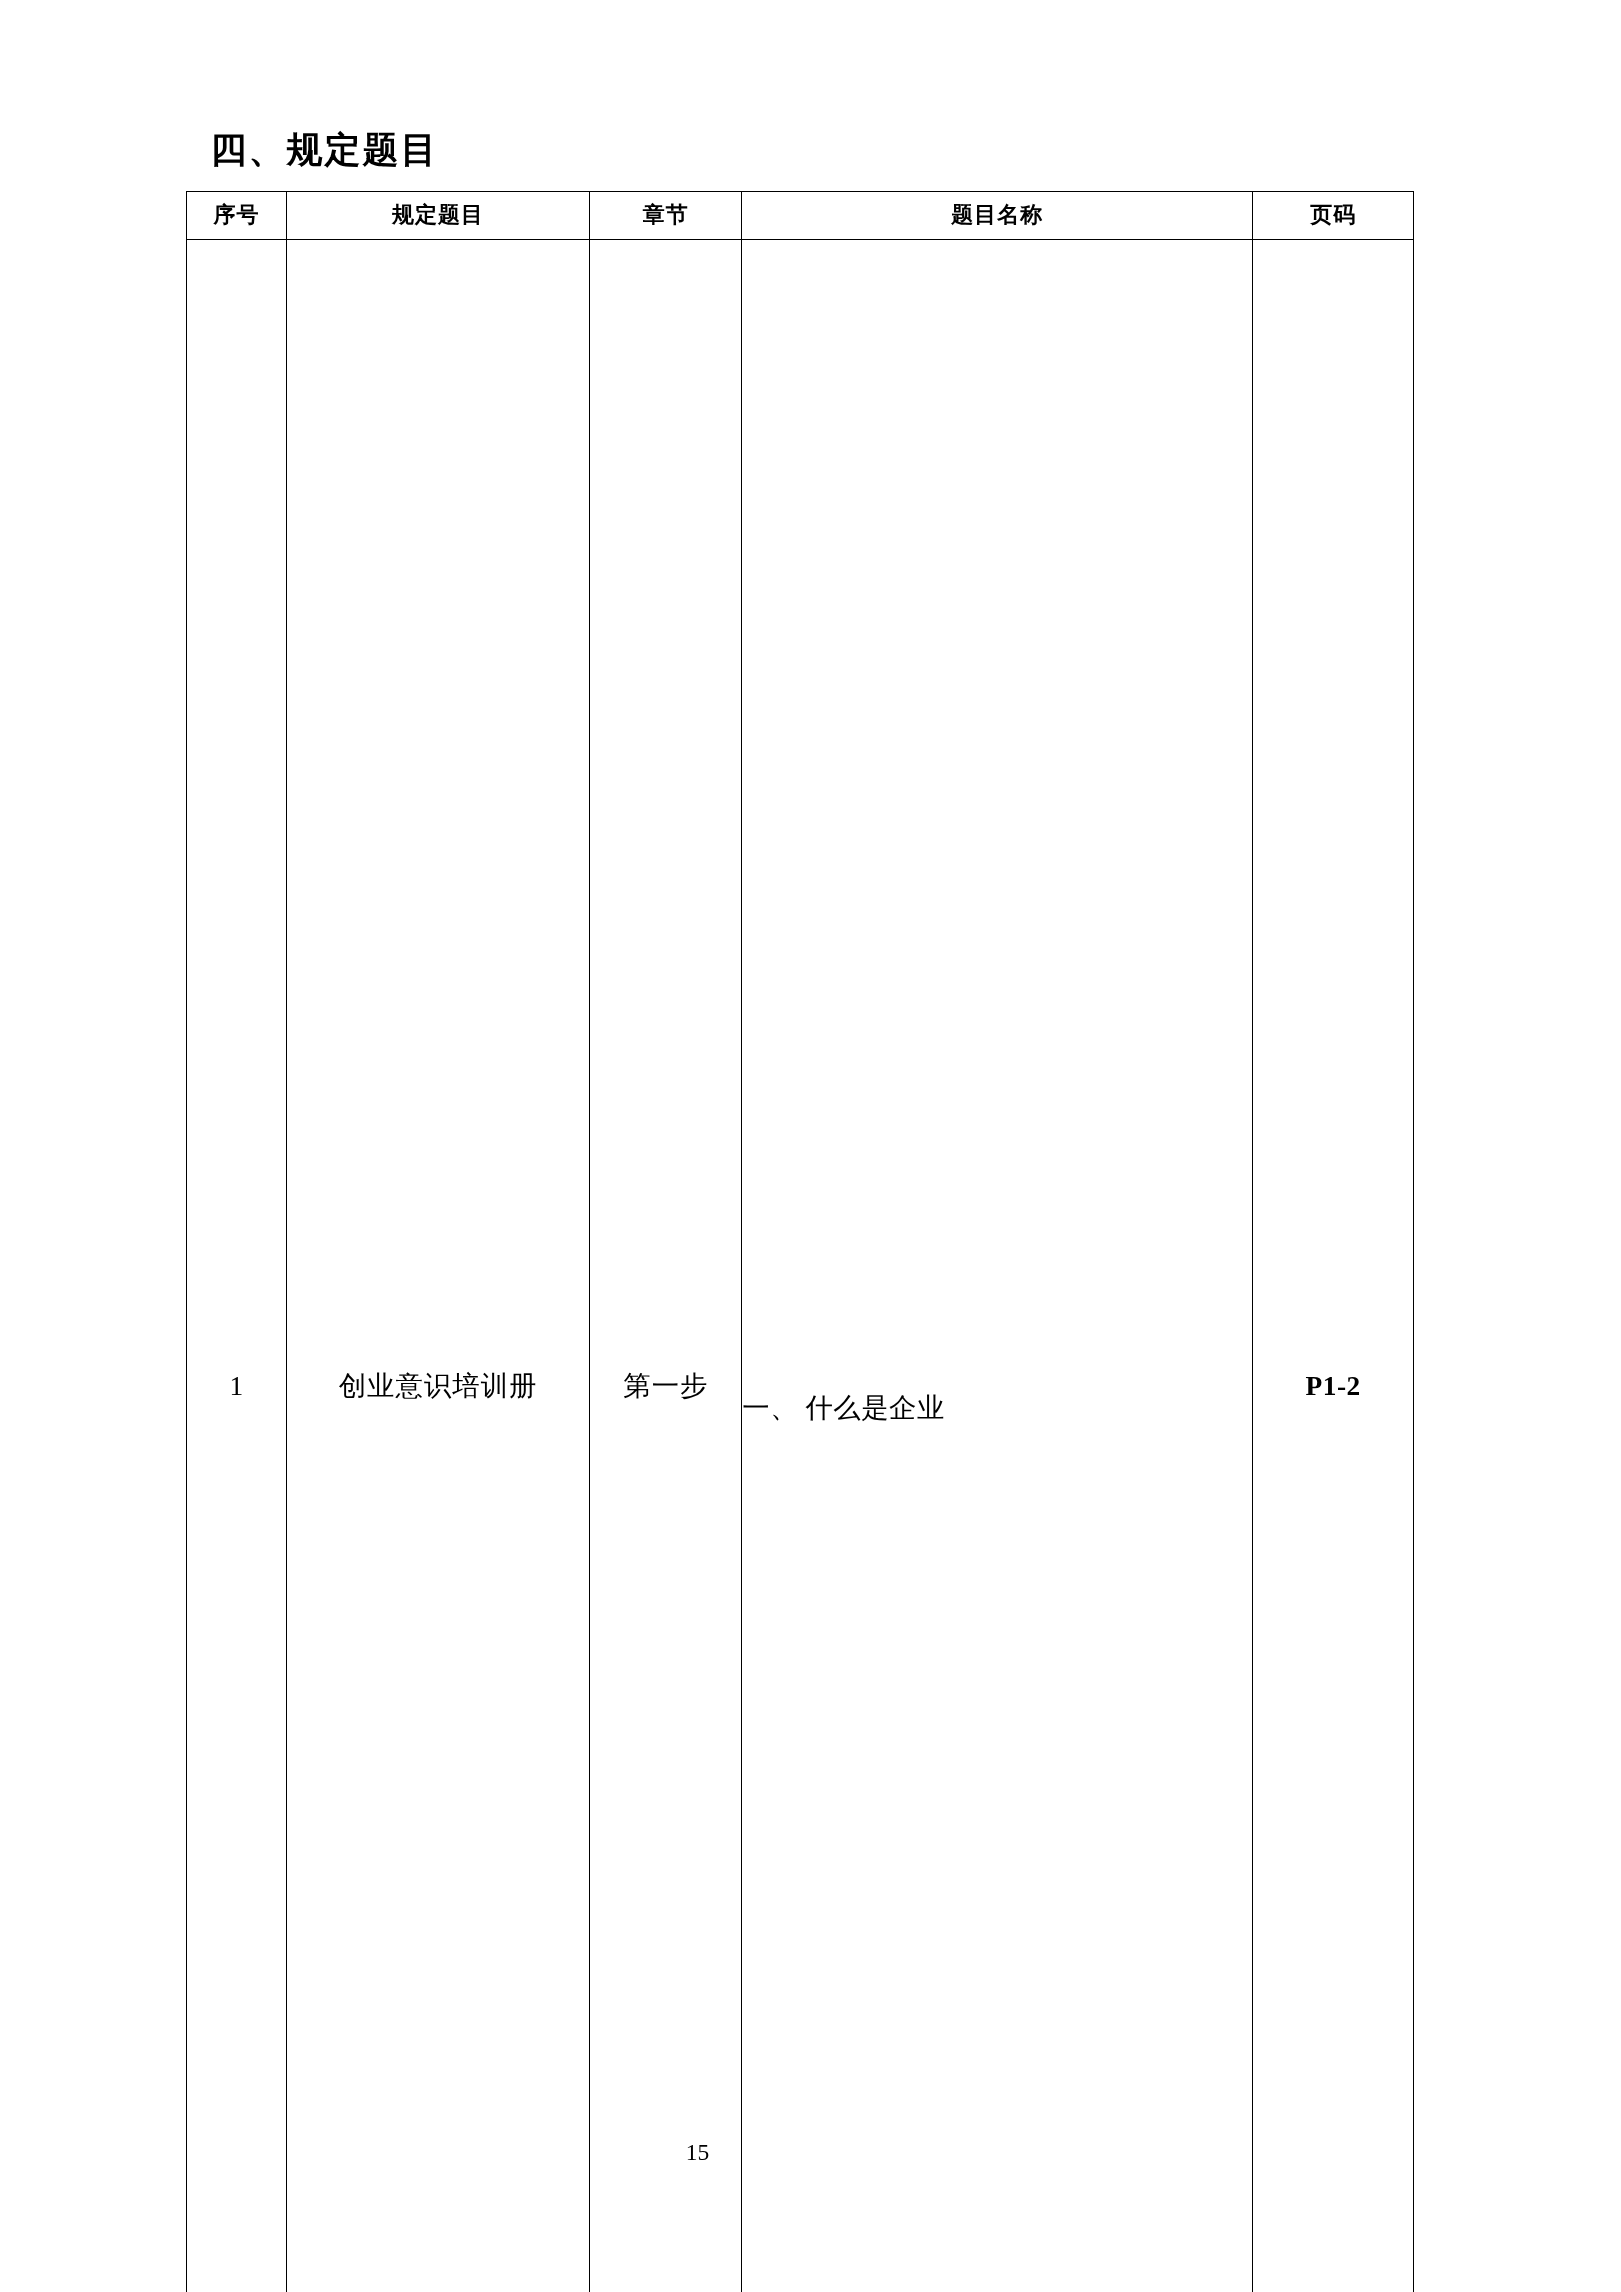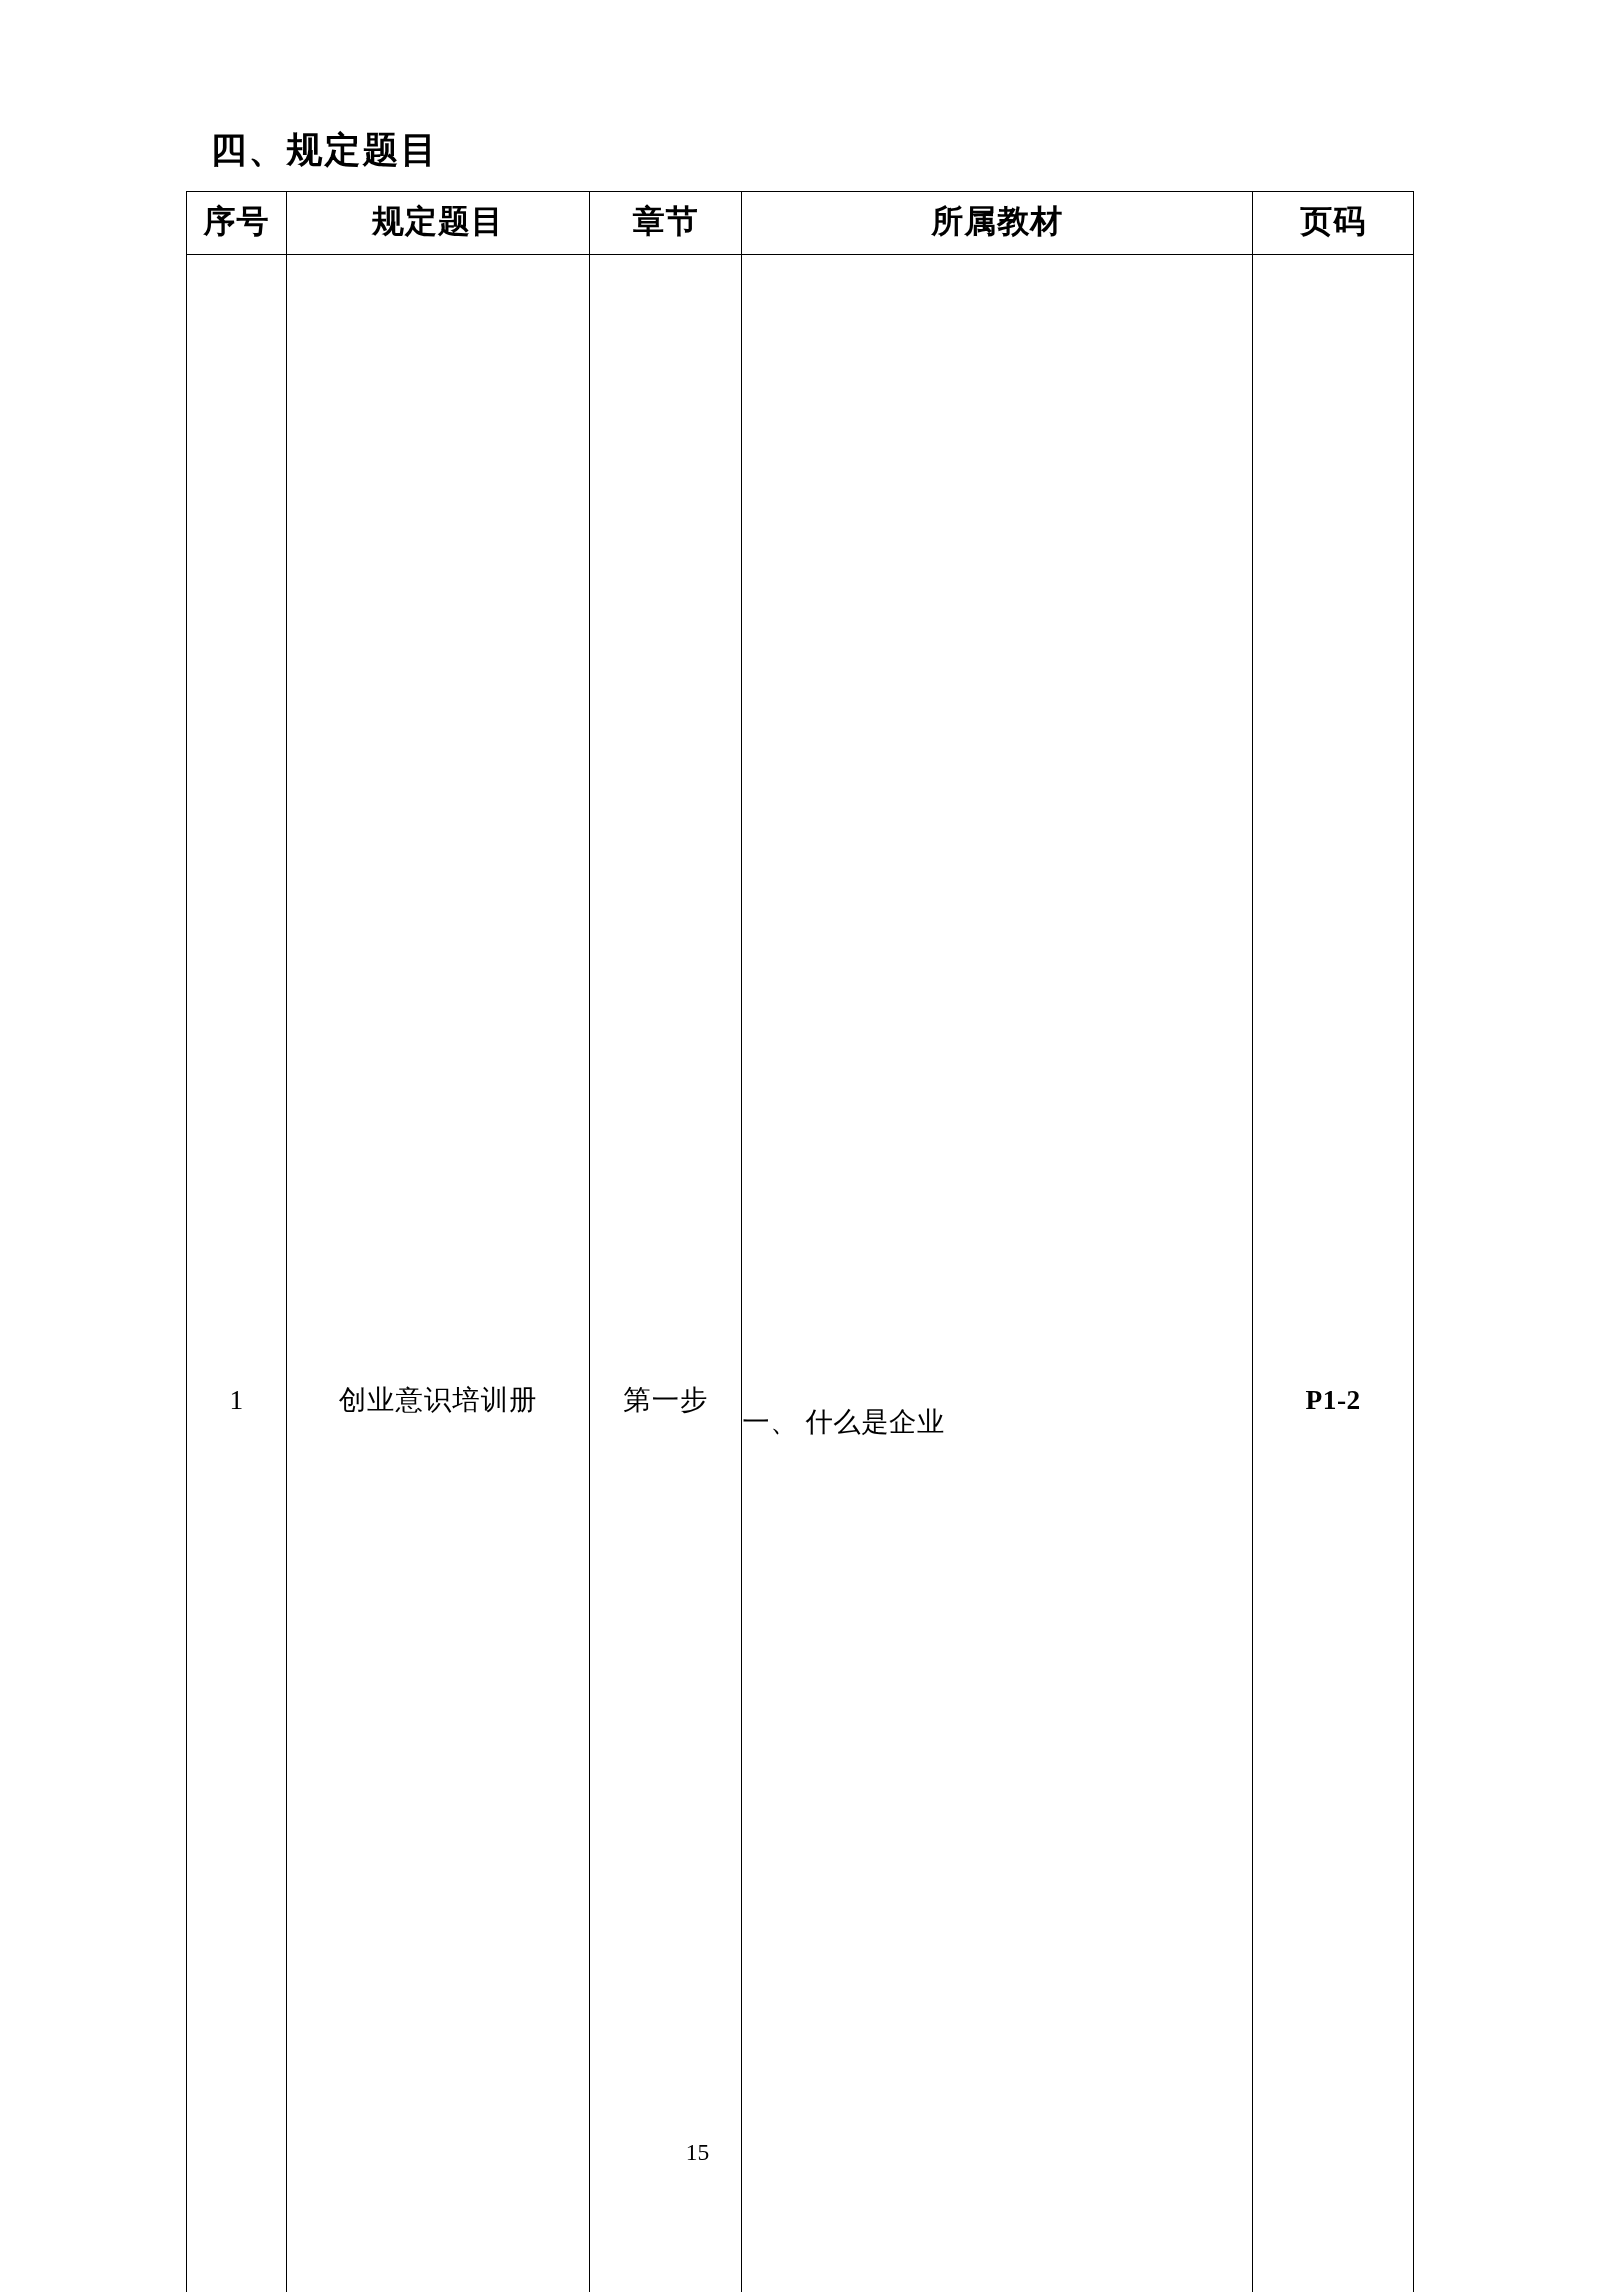--- a/index.html
+++ b/index.html
@@ -36,21 +36,21 @@
   table.qtable td, table.qtable th {
     border: 1.5px solid #000000;
     padding: 0;
     vertical-align: middle;
     font-size: 27.4px;
     line-height: 1.42;
   }
   table.qtable th {
     font-weight: bold;
     text-align: center;
-    font-size: 32px;
+    font-size: 22px;
     padding: 6.9px 0 8.8px 0;
     letter-spacing: 1px;
   }
   
   col.c-index { width: 90px; }
   col.c-book  { width: 274px; }
   col.c-chap  { width: 137px; }
   col.c-title { width: 461px; }
   col.c-page  { width: 145px; }
 
@@ -108,21 +108,21 @@
       <col class="c-book">
       <col class="c-chap">
       <col class="c-title">
       <col class="c-page">
     </colgroup>
     <thead>
       <tr>
         <th>序号</th>
         <th>规定题目</th>
         <th>章节</th>
-        <th>所属教材</th>
+        <th>题目名称</th>
         <th>页码</th>
       </tr>
     </thead>
     <tbody id="tbody">
         <tr>
           <td class="idx">1</td>
           <td class="book">创业意识培训册</td>
           <td class="chap">第一步</td>
           <td class="title">
             <span class="tline">一、 什么是企业</span>

